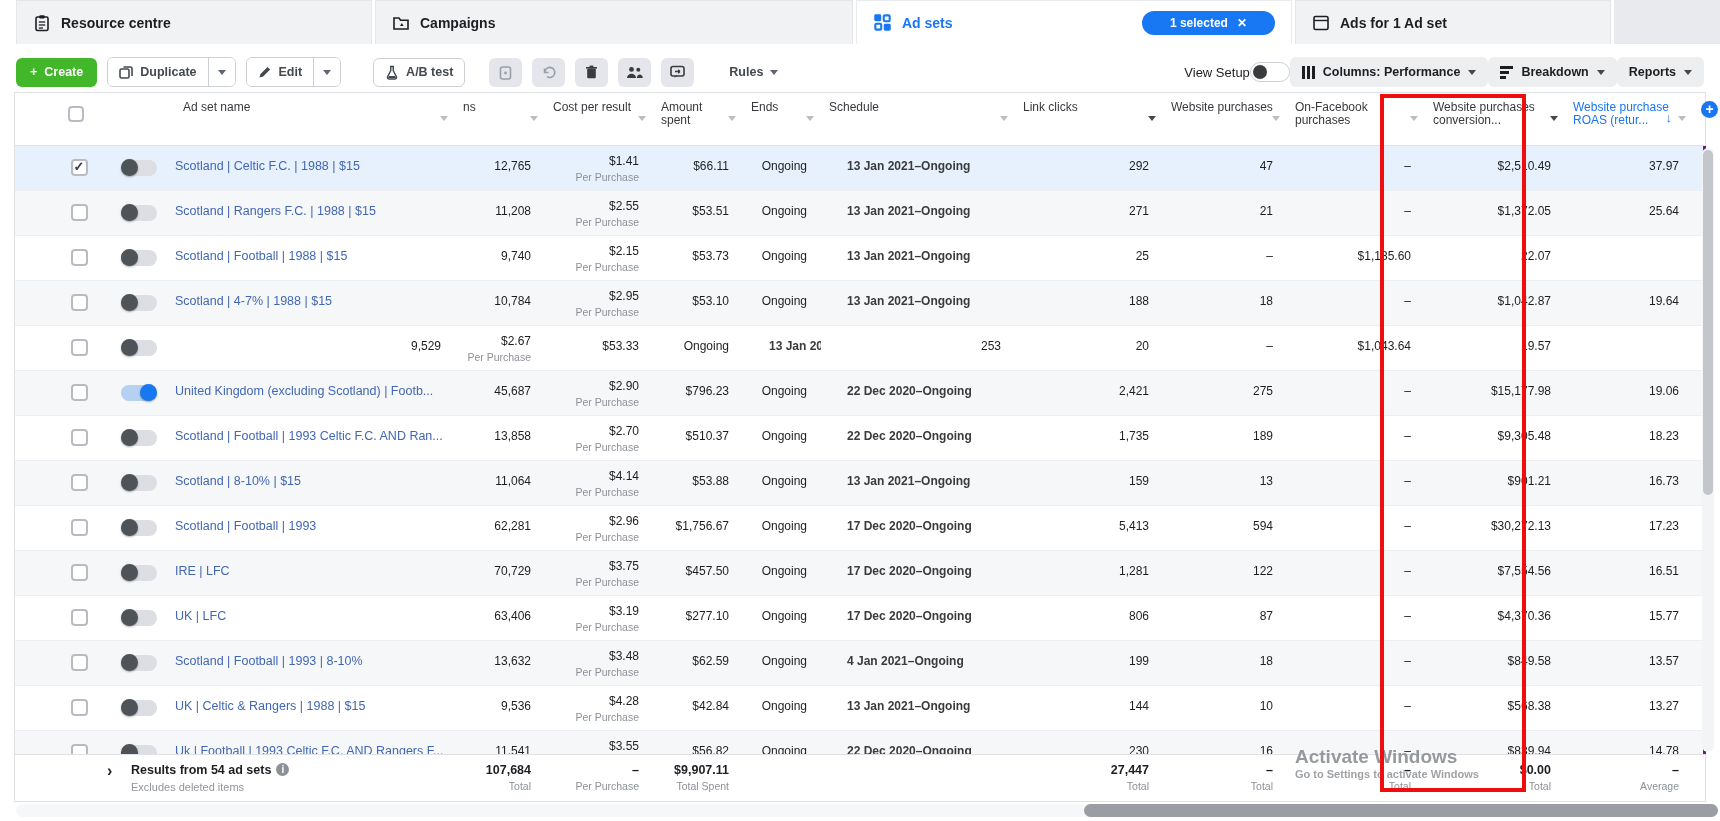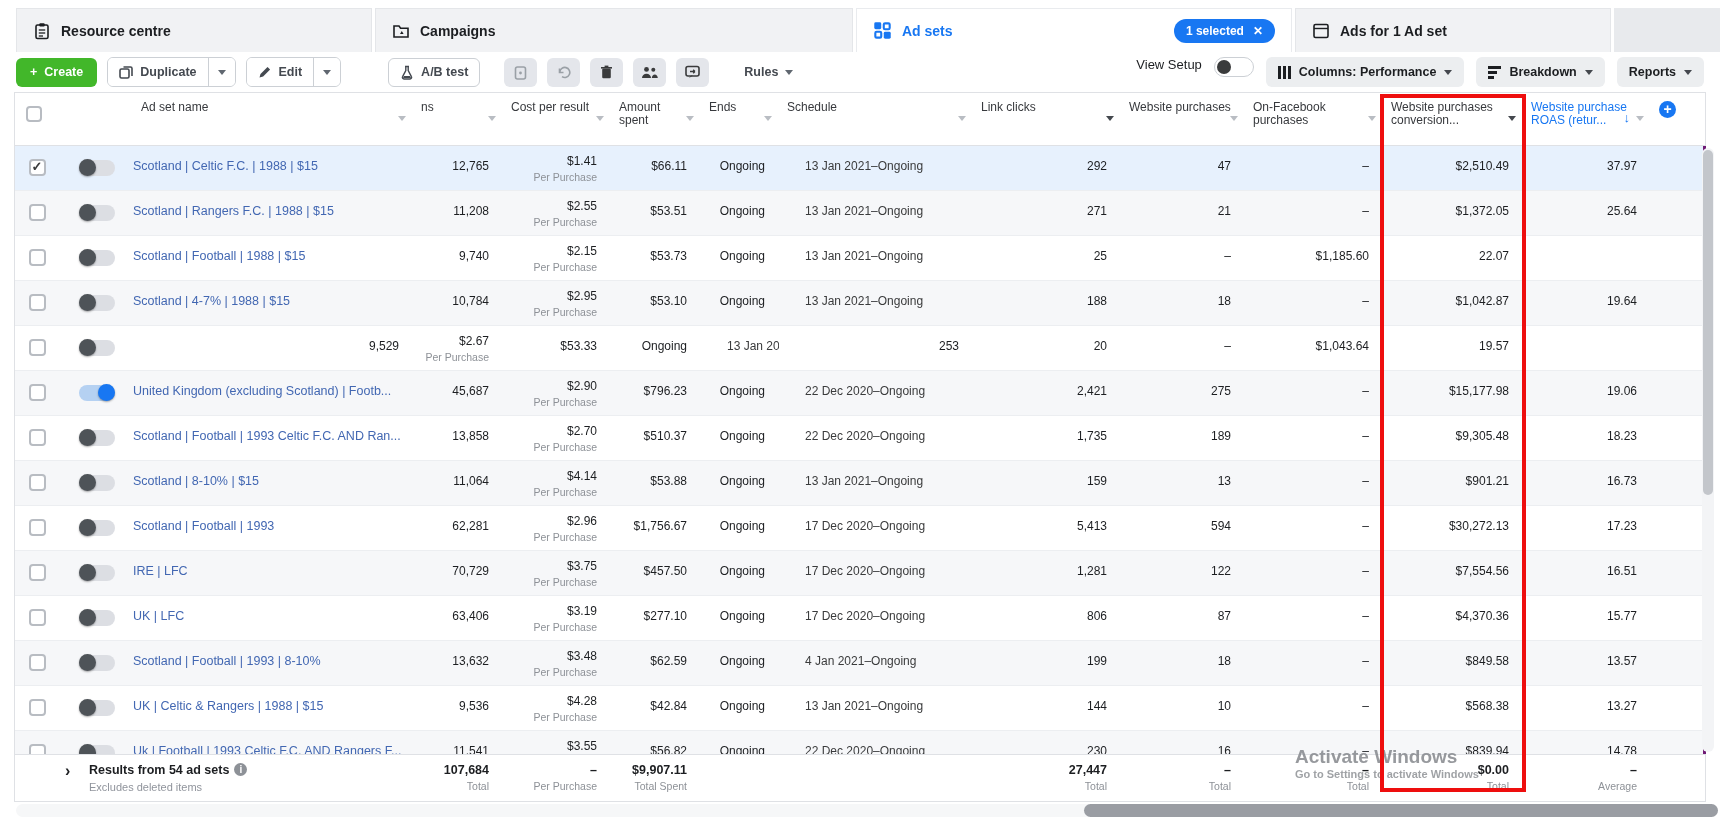--- a/index.html
+++ b/index.html
@@ -1,80 +1,80 @@
 <!DOCTYPE html>
 <html><head>
 <meta charset="utf-8">
 <style>
   * { margin:0; padding:0; box-sizing:border-box; }
   body { font-family:"Liberation Sans", sans-serif; background:#fff; }
   .screen { position:relative; width:1720px; height:821px; background:#fff; overflow:hidden; }
 
   
-  .tabbar { height:52px; background:#fff; display:flex; align-items:flex-end; padding-left:16px; }
+  .tabbar { height:52px; background:#fff; display:flex; align-items:flex-start; padding-left:16px; }
   .tab { height:44px; background:#f1f2f4; border:1px solid #e4e6e9; border-bottom:none;
          display:flex; align-items:center; gap:10px; padding:0 16px;
          font-size:14px; font-weight:bold; color:#1c1e21; margin-right:3px; cursor:pointer; }
   .tab.t1 { width:356px; }
   .tab.t2 { width:478px; }
   .tab.t3 { width:436px; background:#fff; color:#1877f2; border-color:#e9ebee; }
   .tab.t4 { width:316px; }
   .tab-rest { flex:1; height:44px; background:#e8eaed; }
   .tab svg { flex:0 0 auto; }
   .sel-pill { margin-left:auto; background:#1877f2; color:#fff; border-radius:999px;
-              font-size:12px; font-weight:bold; padding:5px 12px; display:flex; align-items:center; gap:9px; }
+              font-size:12px; font-weight:bold; padding:5px 28px; display:flex; align-items:center; gap:9px; }
   .sel-pill .x { font-size:12px; font-weight:bold; cursor:pointer; }
 
   
   .toolbar { height:40px; background:#fff; display:flex; align-items:center; padding:0 16px; gap:10px; }
   .btn { height:29px; border:1px solid #ccd0d5; border-radius:6px; background:#fff;
          font-size:12.5px; font-weight:bold; color:#444950; display:flex; align-items:center;
          gap:7px; padding:0 11px; cursor:pointer; white-space:nowrap; }
   .btn-create { background:#42b72a; border:none; color:#fff; padding:0 14px; }
   .btn-split { display:flex; align-items:stretch; border:1px solid #ccd0d5; border-radius:6px; overflow:hidden; }
   .btn-split .main { display:flex; align-items:center; gap:7px; padding:0 11px; height:28px;
                      font-size:12.5px; font-weight:bold; color:#444950; cursor:pointer; background:#fff; }
   .btn-split .caret-part { display:flex; align-items:center; padding:0 9px; border-left:1px solid #ccd0d5; background:#fff; cursor:pointer; }
   .icon-btn { width:33px; height:29px; border-radius:6px; background:#e4e6eb; display:flex;
               align-items:center; justify-content:center; cursor:pointer; }
   .icon-btn.dim { color:#9aa0a6; }
   .icon-btn.dark { color:#3a3b3c; }
-  .toolbar-right { margin-left:auto; display:flex; align-items:flex-start; gap:12px; }
+  .toolbar-right { margin-left:auto; display:flex; align-items:center; gap:0; }
   .vs-label { font-size:13px; color:#1c1e21; }
   .vs-toggle { width:40px; height:20px; border:1px solid #ccd0d5; border-radius:10px; background:#fff; position:relative; cursor:pointer; }
   .vs-toggle .knob { position:absolute; left:2px; top:2px; width:14px; height:14px; border-radius:50%; background:#3a3b3c; }
   .gbtn { height:30px; border:none; border-radius:6px; background:#eceef0; font-size:12.5px; font-weight:bold;
           color:#1c1e21; display:flex; align-items:center; gap:8px; padding:0 12px; cursor:pointer; white-space:nowrap; }
   .caret { width:0; height:0; border-left:4px solid transparent; border-right:4px solid transparent;
            border-top:5px solid #606770; display:inline-block; }
   .caret.light { border-top-color:#b9bdc3; }
   .caret.dark { border-top-color:#44484e; }
   .cols-icon { display:flex; gap:2px; }
   .cols-icon i { width:3px; height:13px; background:#1c1e21; }
   .bd-icon { display:flex; flex-direction:column; gap:2px; }
   .bd-icon i { height:3px; background:#1c1e21; display:block; }
   .bd-icon i:nth-child(1){width:13px;} .bd-icon i:nth-child(2){width:9px;} .bd-icon i:nth-child(3){width:6px;}
 
   
   .table-wrap { position:absolute; left:14px; right:14px; top:92px; }
-  .grid { display:grid; grid-template-columns:44px 74px 280px 90px 108px 90px 78px 194px 148px 124px 138px 140px 128px 32px; }
+  .grid { display:grid; grid-template-columns:44px 74px 280px 90px 108px 90px 78px 194px 148px 124px 138px 140px 128px 32px;padding-left:42px; }
   .thead { border:1px solid #dfe1e5; background:#fff; height:54px; }
   .hcell { position:relative; padding:8px 14px 0 8px; font-size:12px; line-height:13px; color:#37393d; cursor:pointer; }
   .hcell .caret { position:absolute; right:7px; top:23px; }
   .hcell.blue { color:#1877f2; }
   .hcell .sort-arrow { position:absolute; right:21px; top:18px; color:#1877f2; font-size:13px; font-weight:bold; }
   .tbody { height:608px; overflow:hidden; border-left:1px solid #dfe1e5; border-right:3px solid #701a75; background:#14b8a6; }
   .row { height:45px; border-bottom:1px solid #eceef1; background:#fff; }
   .row:nth-child(even) { background:#f6f7f9; }
   .row.selected { background:#e7f1fd; }
   .cell { font-size:12px; color:#1c1e21; padding-top:13px; overflow:hidden; white-space:nowrap; }
   .cell.num { text-align:right; padding-right:14px; }
   .cell.cost { padding-top:8px; }
   .cell .sub, .sub { font-size:10.5px; color:#8d9197; margin-top:3px; }
-  .cell.sched { padding-left:26px; color:#3a3b3c; }
+  .cell.sched { padding-left:26px; color:#3a3b3c;font-weight:bold; }
   .c-check { display:flex; justify-content:center; padding-top:13px; }
   .c-toggle { display:flex; padding-left:20px; padding-top:14px; }
   .name-link { color:#4267b2; font-size:12.5px; cursor:pointer; }
   .checkbox { width:17px; height:17px; border:2px solid #b8bcc2; border-radius:4px; background:#fff; position:relative; cursor:pointer; }
   .checkbox.checked::after { content:"\2713"; position:absolute; left:1px; top:-2px; font-size:13px; font-weight:bold; color:#3a3b3c; }
   .toggle { width:36px; height:16px; border-radius:9px; background:#dcdee3; position:relative; cursor:pointer; }
   .toggle .knob { width:17px; height:17px; border-radius:50%; background:#4e5358; position:absolute; left:0; top:-1px;
                   box-shadow:0 1px 2px rgba(0,0,0,.35); }
   .toggle.on { background:#b5d1f2; }
   .toggle.on .knob { left:auto; right:0; background:#1877f2; }
@@ -169,21 +169,21 @@
       <div class="main">
         <svg width="14" height="14" viewBox="0 0 14 14">
             <path d="M1.5 12.5l1-3.6 7-7 2.6 2.6-7 7z" fill="#444950"></path>
           </svg>
         <span>Edit</span>
       </div>
       <div class="caret-part">
           <span class="caret"></span>
         </div>
     </div>
-    <button class="btn" style="margin-left:37px">
+    <button class="btn" style="margin-left:22px">
       <svg width="14" height="15" viewBox="0 0 14 15">
           <path d="M5 1.5h4M5.8 1.5v4L2.6 11.6A1.6 1.6 0 0 0 4 14h6a1.6 1.6 0 0 0 1.4-2.4L8.2 5.5v-4" fill="none" stroke="#444950" stroke-width="1.4"></path>
           <path d="M4 11h6l1 2H3z" fill="#444950"></path>
         </svg>
       <span>A/B test</span>
     </button>
     <div class="icon-btn dim" style="margin-left:14px">
       <svg width="13" height="15" viewBox="0 0 13 15">
           <rect x="1.5" y="2" width="10" height="12" rx="2" fill="none" stroke="currentColor" stroke-width="1.6"></rect>
           <circle cx="6.5" cy="8" r="1.4" fill="currentColor"></circle>

